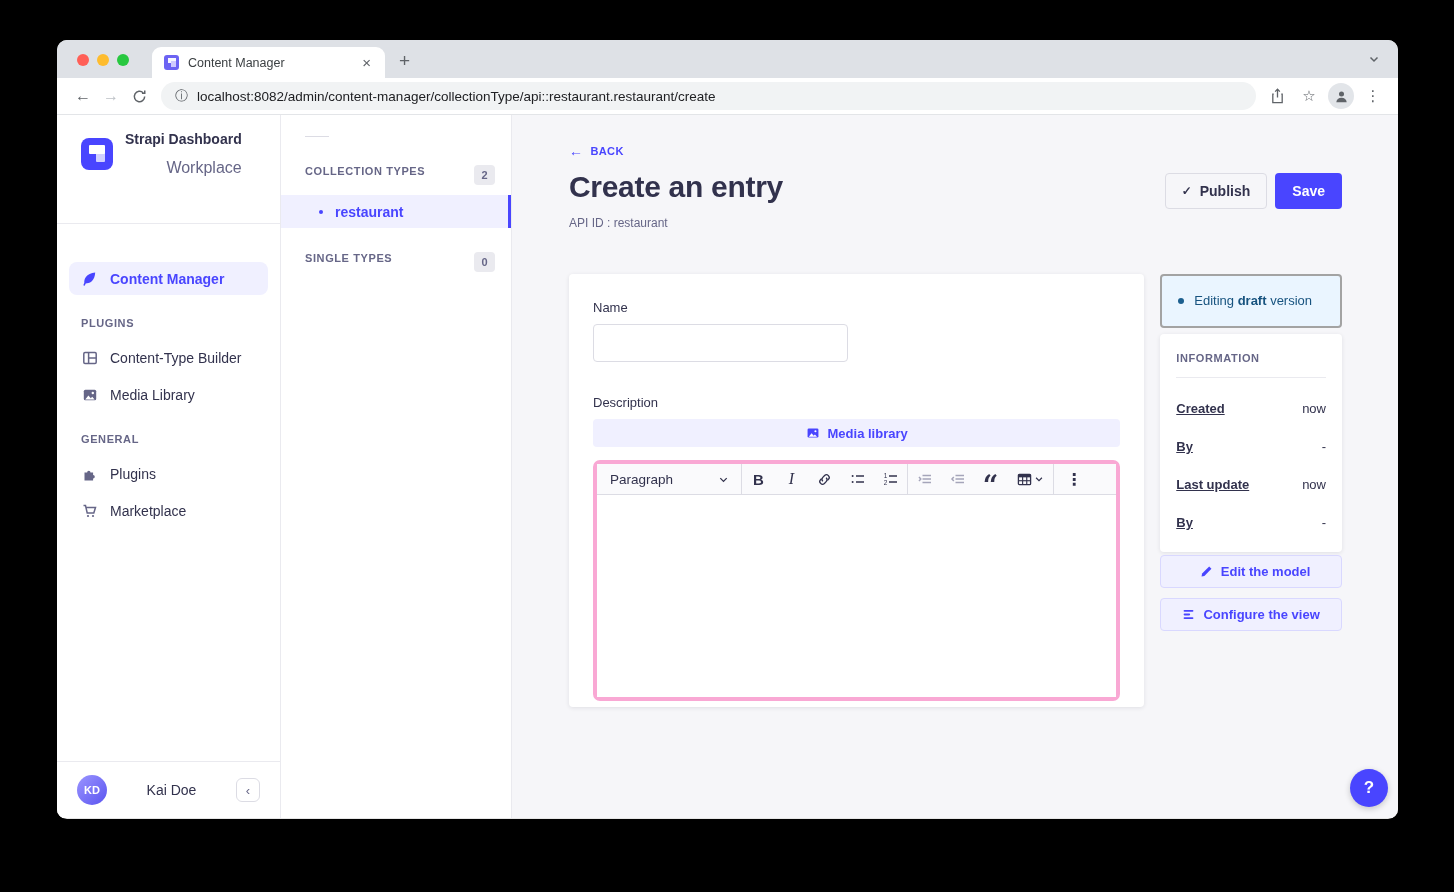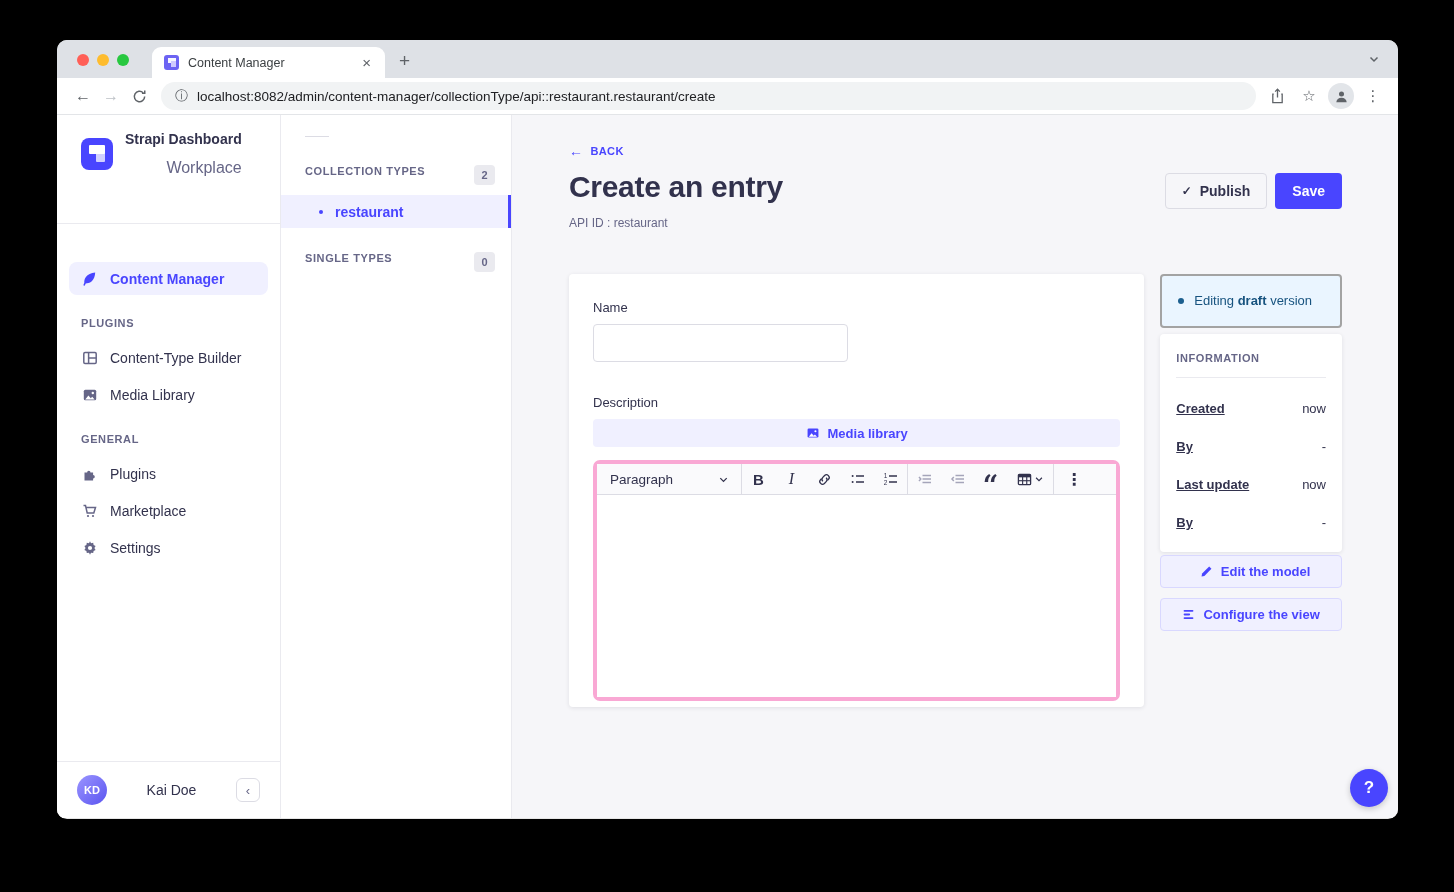--- a/index.html
+++ b/index.html
@@ -248,29 +248,20 @@
         <div class="nav-item">
           <span class="ni">
             <svg width="16" height="16" viewBox="0 0 16 16" fill="none" stroke="#666687" stroke-width="1.5">
                 <path d="M1.5 2.5 h2 l1.7 7.5 h6.6 l1.7-5.5 H4.2"></path>
                 <circle cx="6" cy="13" r="1.1" fill="#666687" stroke="none"></circle>
                 <circle cx="11" cy="13" r="1.1" fill="#666687" stroke="none"></circle>
               </svg>
           </span>
           <span>Marketplace</span>
         </div>
-        <div class="nav-item">
-          <span class="ni">
-            <svg width="16" height="16" viewBox="0 0 16 16" fill="#666687">
-                <path d="M8 1.2 l1 2 2.2-.4 .4 2.2 2 1 -1.2 1.9 1.2 2 -2 1 -.4 2.2 -2.2-.4 -1 2 -1-2 -2.2.4 -.4-2.2 -2-1 1.2-2 -1.2-1.9 2-1 .4-2.2 2.2.4z"></path>
-                <circle cx="8" cy="8" r="2.1" fill="#fff"></circle>
-              </svg>
-          </span>
-          <span>Settings</span>
-        </div>
       </div>
       <div class="nav-foot">
         <span class="kd-avatar">KD</span>
         <span class="kd-name">Kai Doe</span>
         <span class="collapse-btn">‹</span>
       </div>
     </div>
 
     <div class="content-panel">
       <div class="cp-div"></div>

